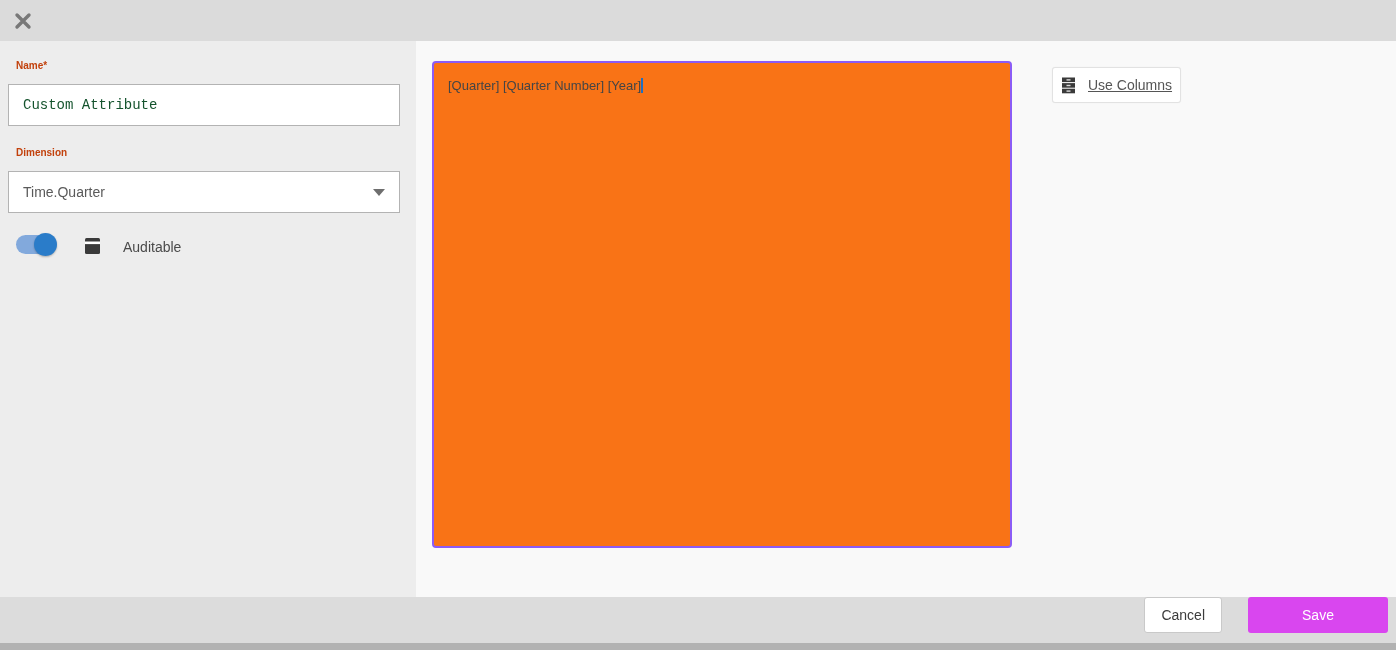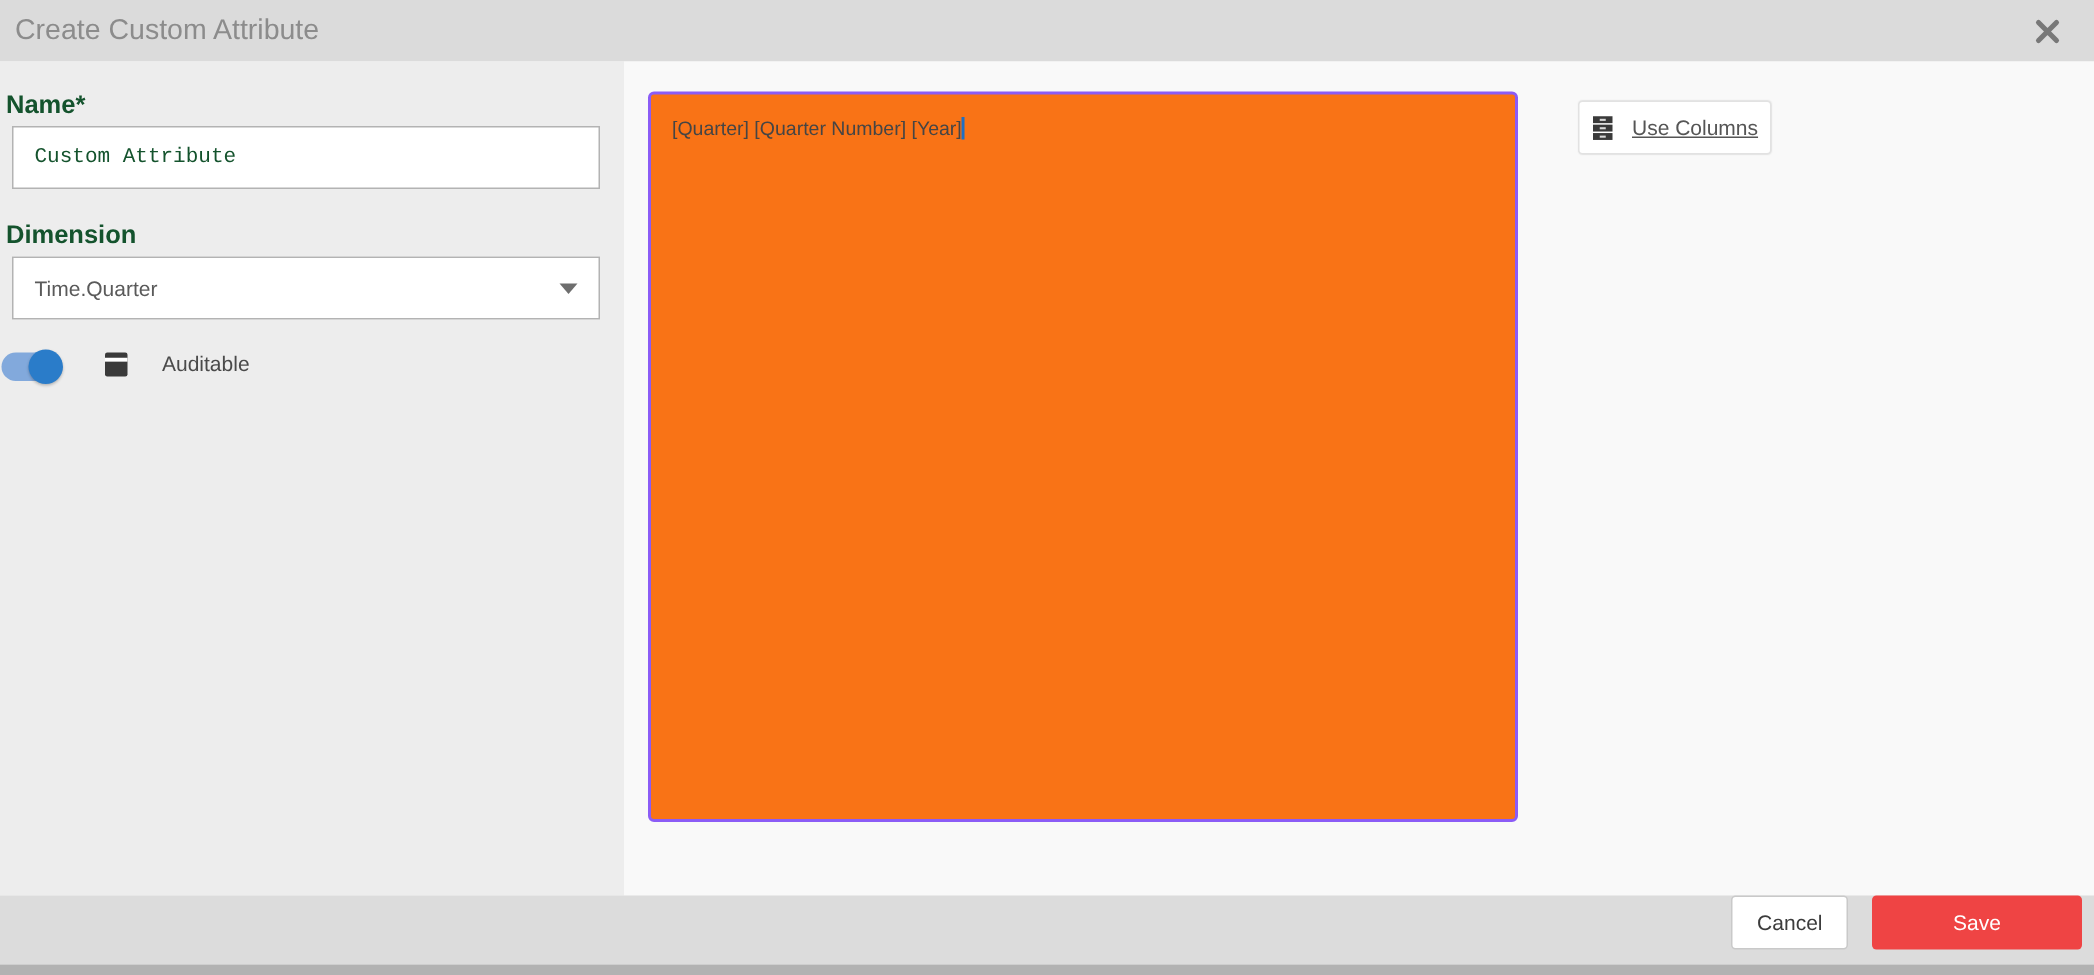--- a/index.html
+++ b/index.html
@@ -25,22 +25,22 @@
     width: 26px; height: 26px; display: flex; align-items: center; justify-content: center;
     cursor: pointer; margin-right: 4px;
   }
 
   
   .left-panel {
     position: absolute; left: 0; top: 41px; width: 416px; height: 556px;
     background: #ededed;
   }
   .field-label {
-    font-size: 17px; font-weight: bold; color: #14532d;
-    margin: 0 0 0 4px;
+    font-size: 10px; font-weight: bold; color: #c2410c;
+    margin: 0 0 0 16px;
   }
   .label-name { position: absolute; top: 19px; }
   .label-dimension { position: absolute; top: 106px; }
   .text-input {
     position: absolute; left: 8px; top: 43px; width: 392px; height: 42px;
     background: #ffffff; border: 1px solid #b3b3b3;
     font-family: Liberation Mono, monospace;
     font-size: 14px; color: #14532d; padding: 0 14px;
     outline: none;
   }
@@ -51,22 +51,22 @@
     font-size: 14px; color: #5a5a5a; cursor: pointer; justify-content: space-between;
   }
   .select-value { flex: 1; }
   .select-caret {
     width: 0; height: 0;
     border-left: 6px solid transparent; border-right: 6px solid transparent;
     border-top: 7px solid #6e6e6e;
   }
 
   .toggle-row {
-    position: absolute; left: 1px; top: 193px;
-    display: flex; align-items: flex-start; gap: 13px;
+    position: absolute; left: 16px; top: 193px;
+    display: flex; align-items: flex-end; gap: 13px;
   }
   .toggle {
     position: relative; width: 40px; height: 21px; cursor: pointer;
   }
   .toggle .track {
     position: absolute; left: 0; top: 1px; width: 40px; height: 19px;
     border-radius: 10px; background: #c5c5c5;
   }
   .toggle .knob {
     position: absolute; left: 0; top: -1px; width: 23px; height: 23px;
@@ -113,35 +113,34 @@
     display: flex; align-items: flex-start; justify-content: flex-end;
     padding-right: 8px;
   }
   .cancel-btn {
     height: 36px; min-width: 76px; padding: 0 16px;
     background: #ffffff; border: 1px solid #c9c9c9; border-radius: 3px;
     font-family: "Liberation Sans", sans-serif;
     font-size: 14px; color: #3c3c3c; cursor: pointer;
   }
   .save-btn {
-    height: 36px; width: 140px; margin-left: 16px;
-    background: #ef4444; border: none; border-radius: 3px;
+    height: 36px; width: 140px; margin-left: 26px;
+    background: #d946ef; border: none; border-radius: 3px;
     font-family: "Liberation Sans", sans-serif;
     font-size: 14px; color: #ffffff; cursor: pointer;
   }
   .bottom-strip {
     position: absolute; left: 0; top: 643px; width: 1396px; height: 7px;
     background: #b2b2b2;
   }
 </style>
 </head>
 <body>
 
 <div class="dialog-header">
-  <div class="dialog-title">Create Custom Attribute</div>
   <div class="close-btn">
     <svg width="20" height="20" viewBox="0 0 20 20">
       <path d="M4 4 L16 16 M16 4 L4 16" stroke="#787878" stroke-width="3.4" stroke-linecap="round" fill="none"></path>
     </svg>
   </div>
 </div>
 
 <div class="left-panel">
   <div class="field-label label-name">Name*</div>
   <input class="text-input" type="text" value="Custom Attribute" style="">

